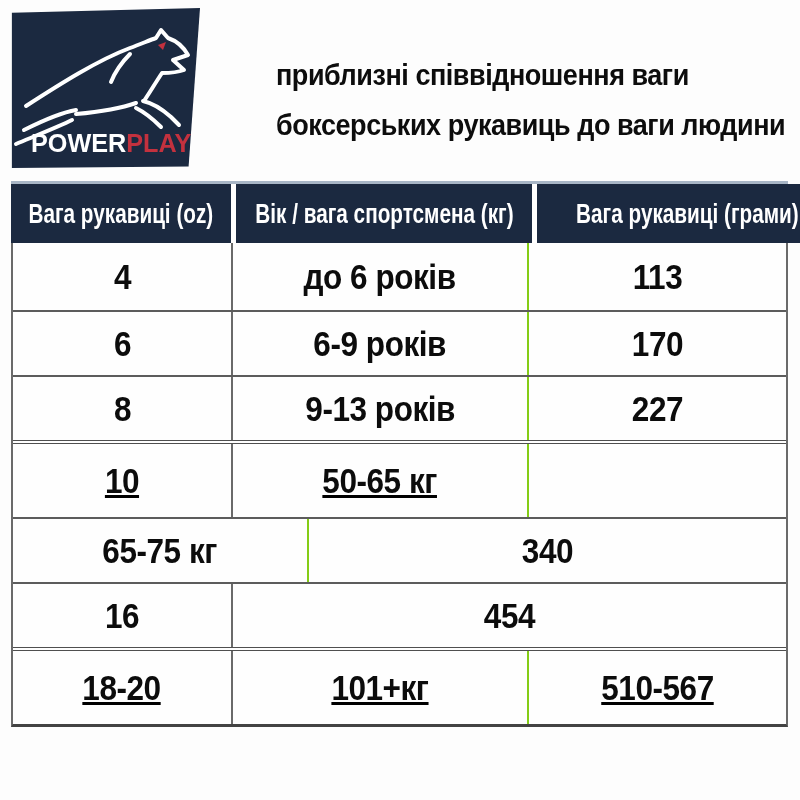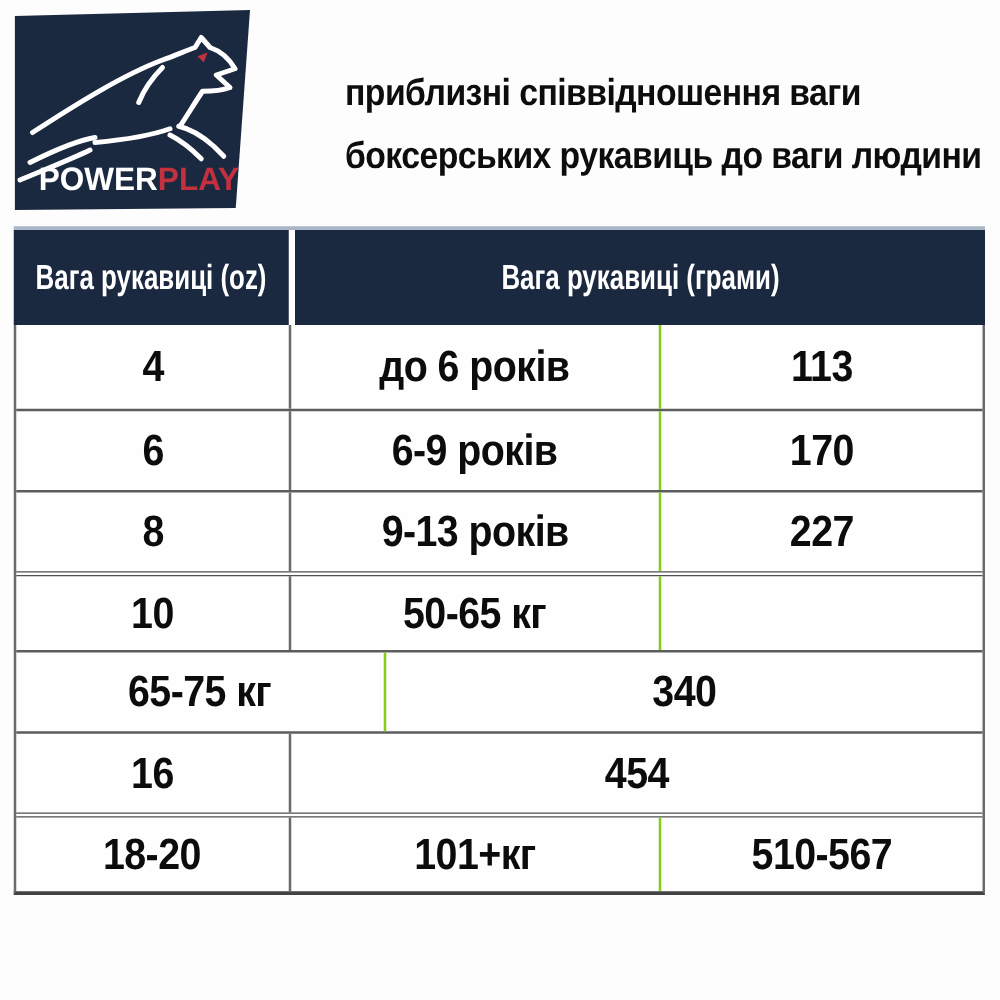--- a/index.html
+++ b/index.html
@@ -37,38 +37,38 @@
     line-height:50px; letter-spacing:-0.5px;
     transform:scaleX(.9); transform-origin:left top;
     white-space:nowrap;
   }
 
   
   .gtable {
     position:absolute; left:11px; top:181px; width:777px;
     border-top:3px solid #a8b6c6;
   }
-  .thead { display:flex; gap:5px; height:76px; background:#ffffff; }
+  .thead { display:flex; gap:5px; height:59px; background:#ffffff; }
   .hcell {
     background:#1b2940; color:#ffffff;
     display:flex; align-items:center; justify-content:center;
     font-weight:bold; font-size:28px; white-space:nowrap;
   }
   .hcell span { transform:scaleX(.74); transform-origin:center; display:inline-block; }
   .hc1 { width:220px; } .hc2 { width:296px; } .hc3 { flex:1; }
 
   .tbody {
     border-left:2px solid #6a6a6a;
     border-right:2px solid #6a6a6a;
     border-bottom:3px solid #434343;
     background:#fefefe;
   }
   .row { display:flex; height:65px; border-top:2px solid #5c5c5c; }
   .row.first { height:67px; border-top:none; }
-  .row.thick { height:63px; border-top:4px double #4f4f4f; }
+  .row.thick { height:77px; border-top:4px double #4f4f4f;text-decoration:underline; }
   .cell {
     display:flex; align-items:center; justify-content:center;
     color:#0c0c0c; font-weight:bold; font-size:35px; white-space:nowrap;
   }
   .cell span { transform:scaleX(.9); transform-origin:center; display:inline-block; letter-spacing:-0.5px; }
   .c1 { width:220px; border-right:2px solid #6a6a6a; }
   .c2 { width:296px; border-right:2px solid #84cc16; }
   .c3 { flex:1;align-items:center; }
 </style>
 </head>
@@ -102,20 +102,23 @@
   <div>приблизні співвідношення ваги</div>
   <div>боксерських рукавиць до ваги людини</div>
 </div>
 
 <div class="gtable">
 
   <div class="thead">
     <div class="hcell hc1">
       <span>Вага рукавиці (oz)</span>
     </div>
+    <div class="hcell hc2">
+      <span>Вік / вага спортсмена (кг)</span>
+    </div>
     <div class="hcell hc3">
       <span>Вага рукавиці (грами)</span>
     </div>
   </div>
 
   <div class="tbody">
 
     <div class="row first">
       <div class="cell c1">
           <span>4</span>

